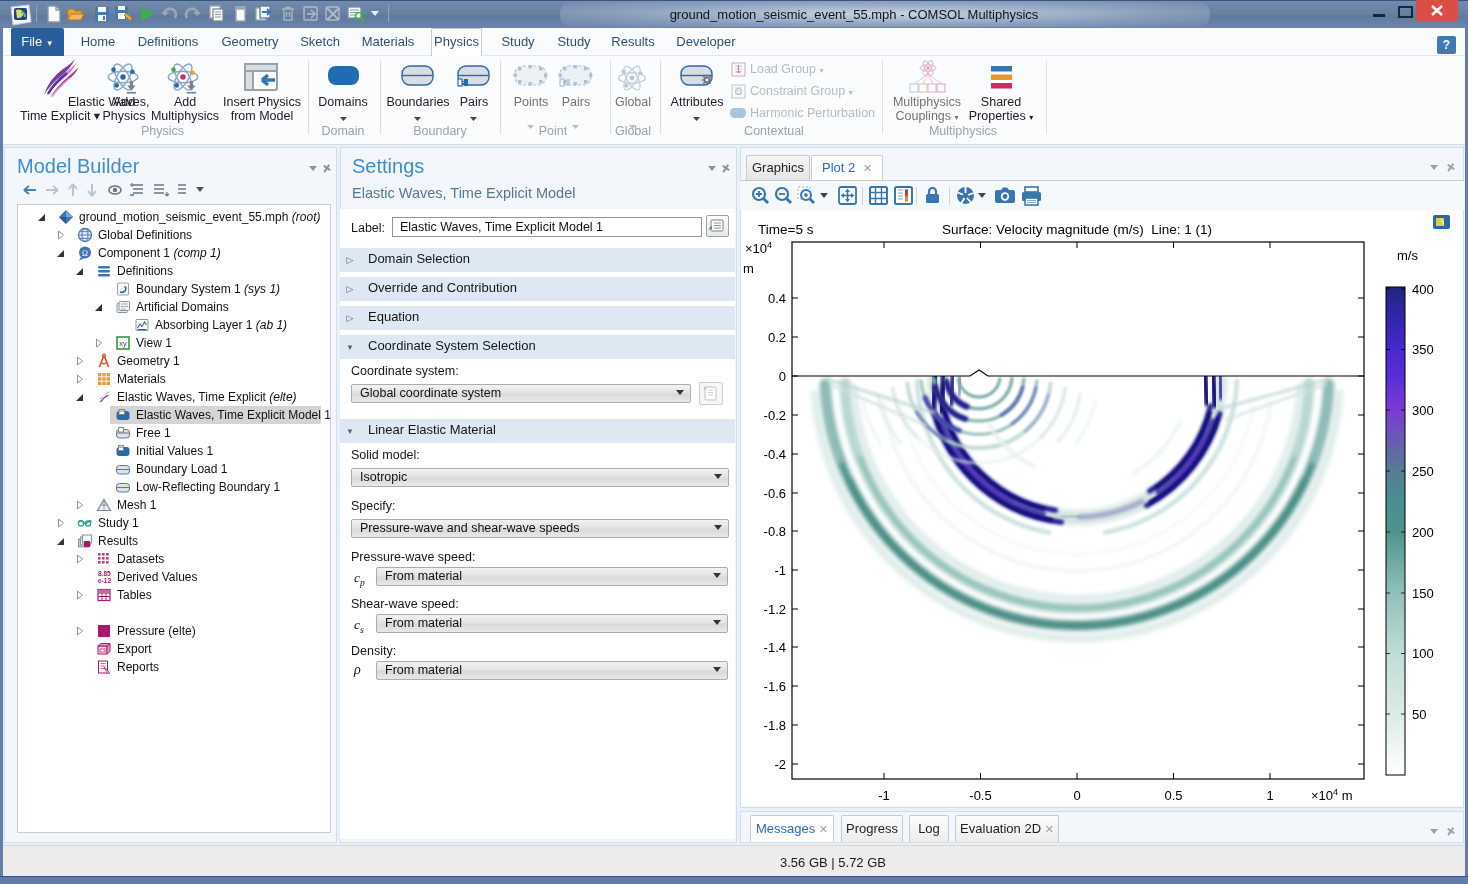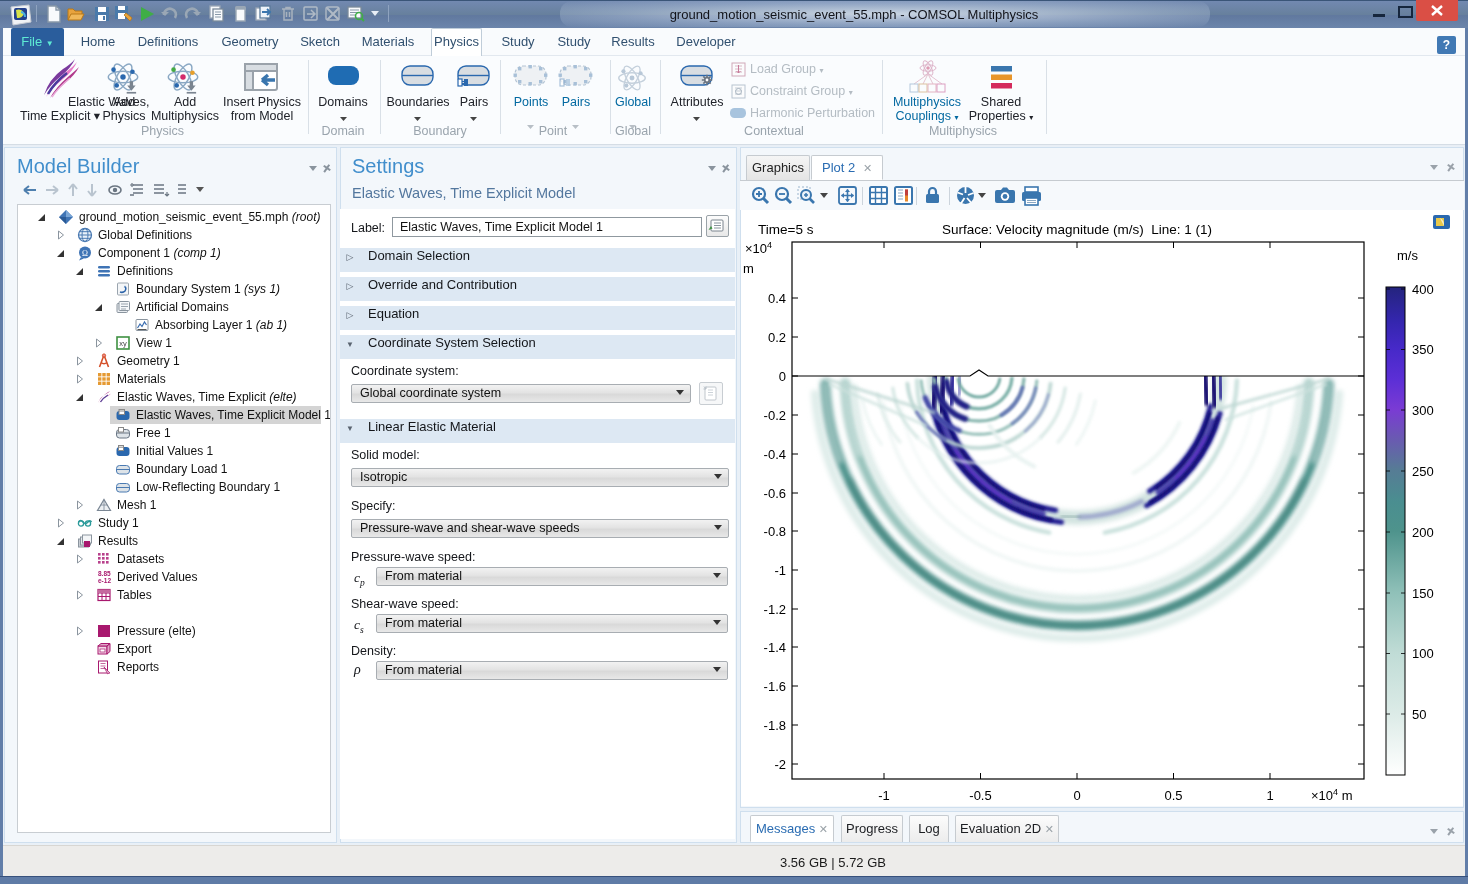--- a/index.html
+++ b/index.html
@@ -14,52 +14,52 @@
 #titleglow { left:560px; top:1px; width:650px; height:26px; border-radius:12px;
   background:radial-gradient(ellipse at center, rgba(235,242,250,0.75) 0%, rgba(200,215,235,0.35) 60%, rgba(160,180,210,0) 100%); }
 #titletext { left:240px; top:7px; width:1228px; text-align:center; font-size:13px; color:#11131a; }
 .winbtn { top:0; height:21px; text-align:center; color:#16263d; }
 #btnmin { left:1362px; width:34px; }
 #btnmax { left:1388px; width:34px; }
 #btnclose { left:1416px; top:0px; width:42px; height:21px; background:#da4f45; border-radius:0 0 2px 2px; }
 
 
 #tabrow { left:3px; top:28px; width:1462px; height:28px; background:#f9fbfd; border-bottom:1px solid #e2e8ef; }
-#filebtn { left:11px; top:28px; width:53px; height:28px; background:#2a5d9c; color:#5eead4; font-size:13px;
+#filebtn { left:11px; top:28px; width:53px; height:28px; background:#2a5d9c; color:#fef9c3; font-size:13px;
   text-align:center; line-height:27px; border-radius:2px 2px 0 0; }
 .rtab { top:28px; height:28px; line-height:28px; font-size:13px; color:#31506f; text-align:center; }
 #tabactive { left:431px; top:28px; width:51px; height:28px; background:#ffffff; border:1px solid #c0cdd9; border-bottom:none; border-radius:2px 2px 0 0; }
 #helpbtn { left:1437px; top:36px; width:19px; height:18px; background:#4179b4; border-radius:2px; color:#fff;
   font-size:12px; font-weight:bold; text-align:center; line-height:18px; }
 
 
 #ribbon { left:3px; top:56px; width:1462px; height:89px; background:#fafcfe; border-bottom:1px solid #d5dde5; }
 .rgroup-label { top:68px; font-size:12.5px; color:#9aa4ad; text-align:center; }
 .rsep { top:4px; width:1px; height:74px; background:#d9e0e7; }
 .rbtn-label { font-size:12.5px; color:#20232a; text-align:center; line-height:15px; white-space:nowrap; }
-.rbtn-label.gray { color:#0369a1; }
+.rbtn-label.gray { color:#737373; }
 
 
 #mainbg { left:3px; top:146px; width:1462px; height:699px; background:#e9f0f7; }
 .panel { background:#f3f7fb; border:1px solid #cfdfee; }
 #panelMB   { left:4px;  top:147px; width:333px; height:696px; }
 #panelSet  { left:340px; top:147px; width:397px; height:696px; }
 #panelGfx  { left:740px; top:147px; width:724px; height:661px; }
 #panelMsg  { left:740px; top:811px; width:724px; height:32px; background:#f3f7fb; border:1px solid #cfdfee; }
 .ptitle { font-size:20px; color:#418ecc; }
 
 
 #mbtree { left:13px; top:57px; width:314px; height:629px; background:#fff; border:1px solid #c8cdd2; overflow:hidden; }
 .trow { position:absolute; left:0; width:316px; height:18px; font-size:12px; color:#111; white-space:nowrap; }
 .trow i { font-style:italic; }
 .tico { position:absolute; top:1px; width:16px; height:16px; }
 .tlbl { position:absolute; top:2px; }
 
 
-.sechead { position:absolute; left:0px; width:395px; height:24px; background:#dde8f3; font-size:13px; color:#14161a; line-height:16px; }
+.sechead { position:absolute; left:0px; width:395px; height:24px; background:#dde8f3; font-size:13px; color:#14161a; line-height:22px; }
 .sechead .tri { display:inline-block; width:20px; text-align:center; font-size:9px; color:#5a6470; }
 .slabel { position:absolute; font-size:12.5px; color:#14161a; }
 .combo { position:absolute; height:19px; background:linear-gradient(#f2f2f2,#e3e3e3 45%,#d9d9d9 55%,#e8e8e8); border:1px solid #a8adb2; border-radius:2px; font-size:12.5px; color:#111; line-height:17px; padding-left:8px; }
 .combo .ca { position:absolute; right:6px; top:5px; width:0; height:0; border-left:4px solid transparent; border-right:4px solid transparent; border-top:5px solid #333; }
 
 
 .gtab { position:absolute; font-size:13px; height:25px; line-height:24px; }
 
 
 .mtab { position:absolute; top:4px; height:27px; line-height:26px; font-size:13px; color:#1c1e22;

